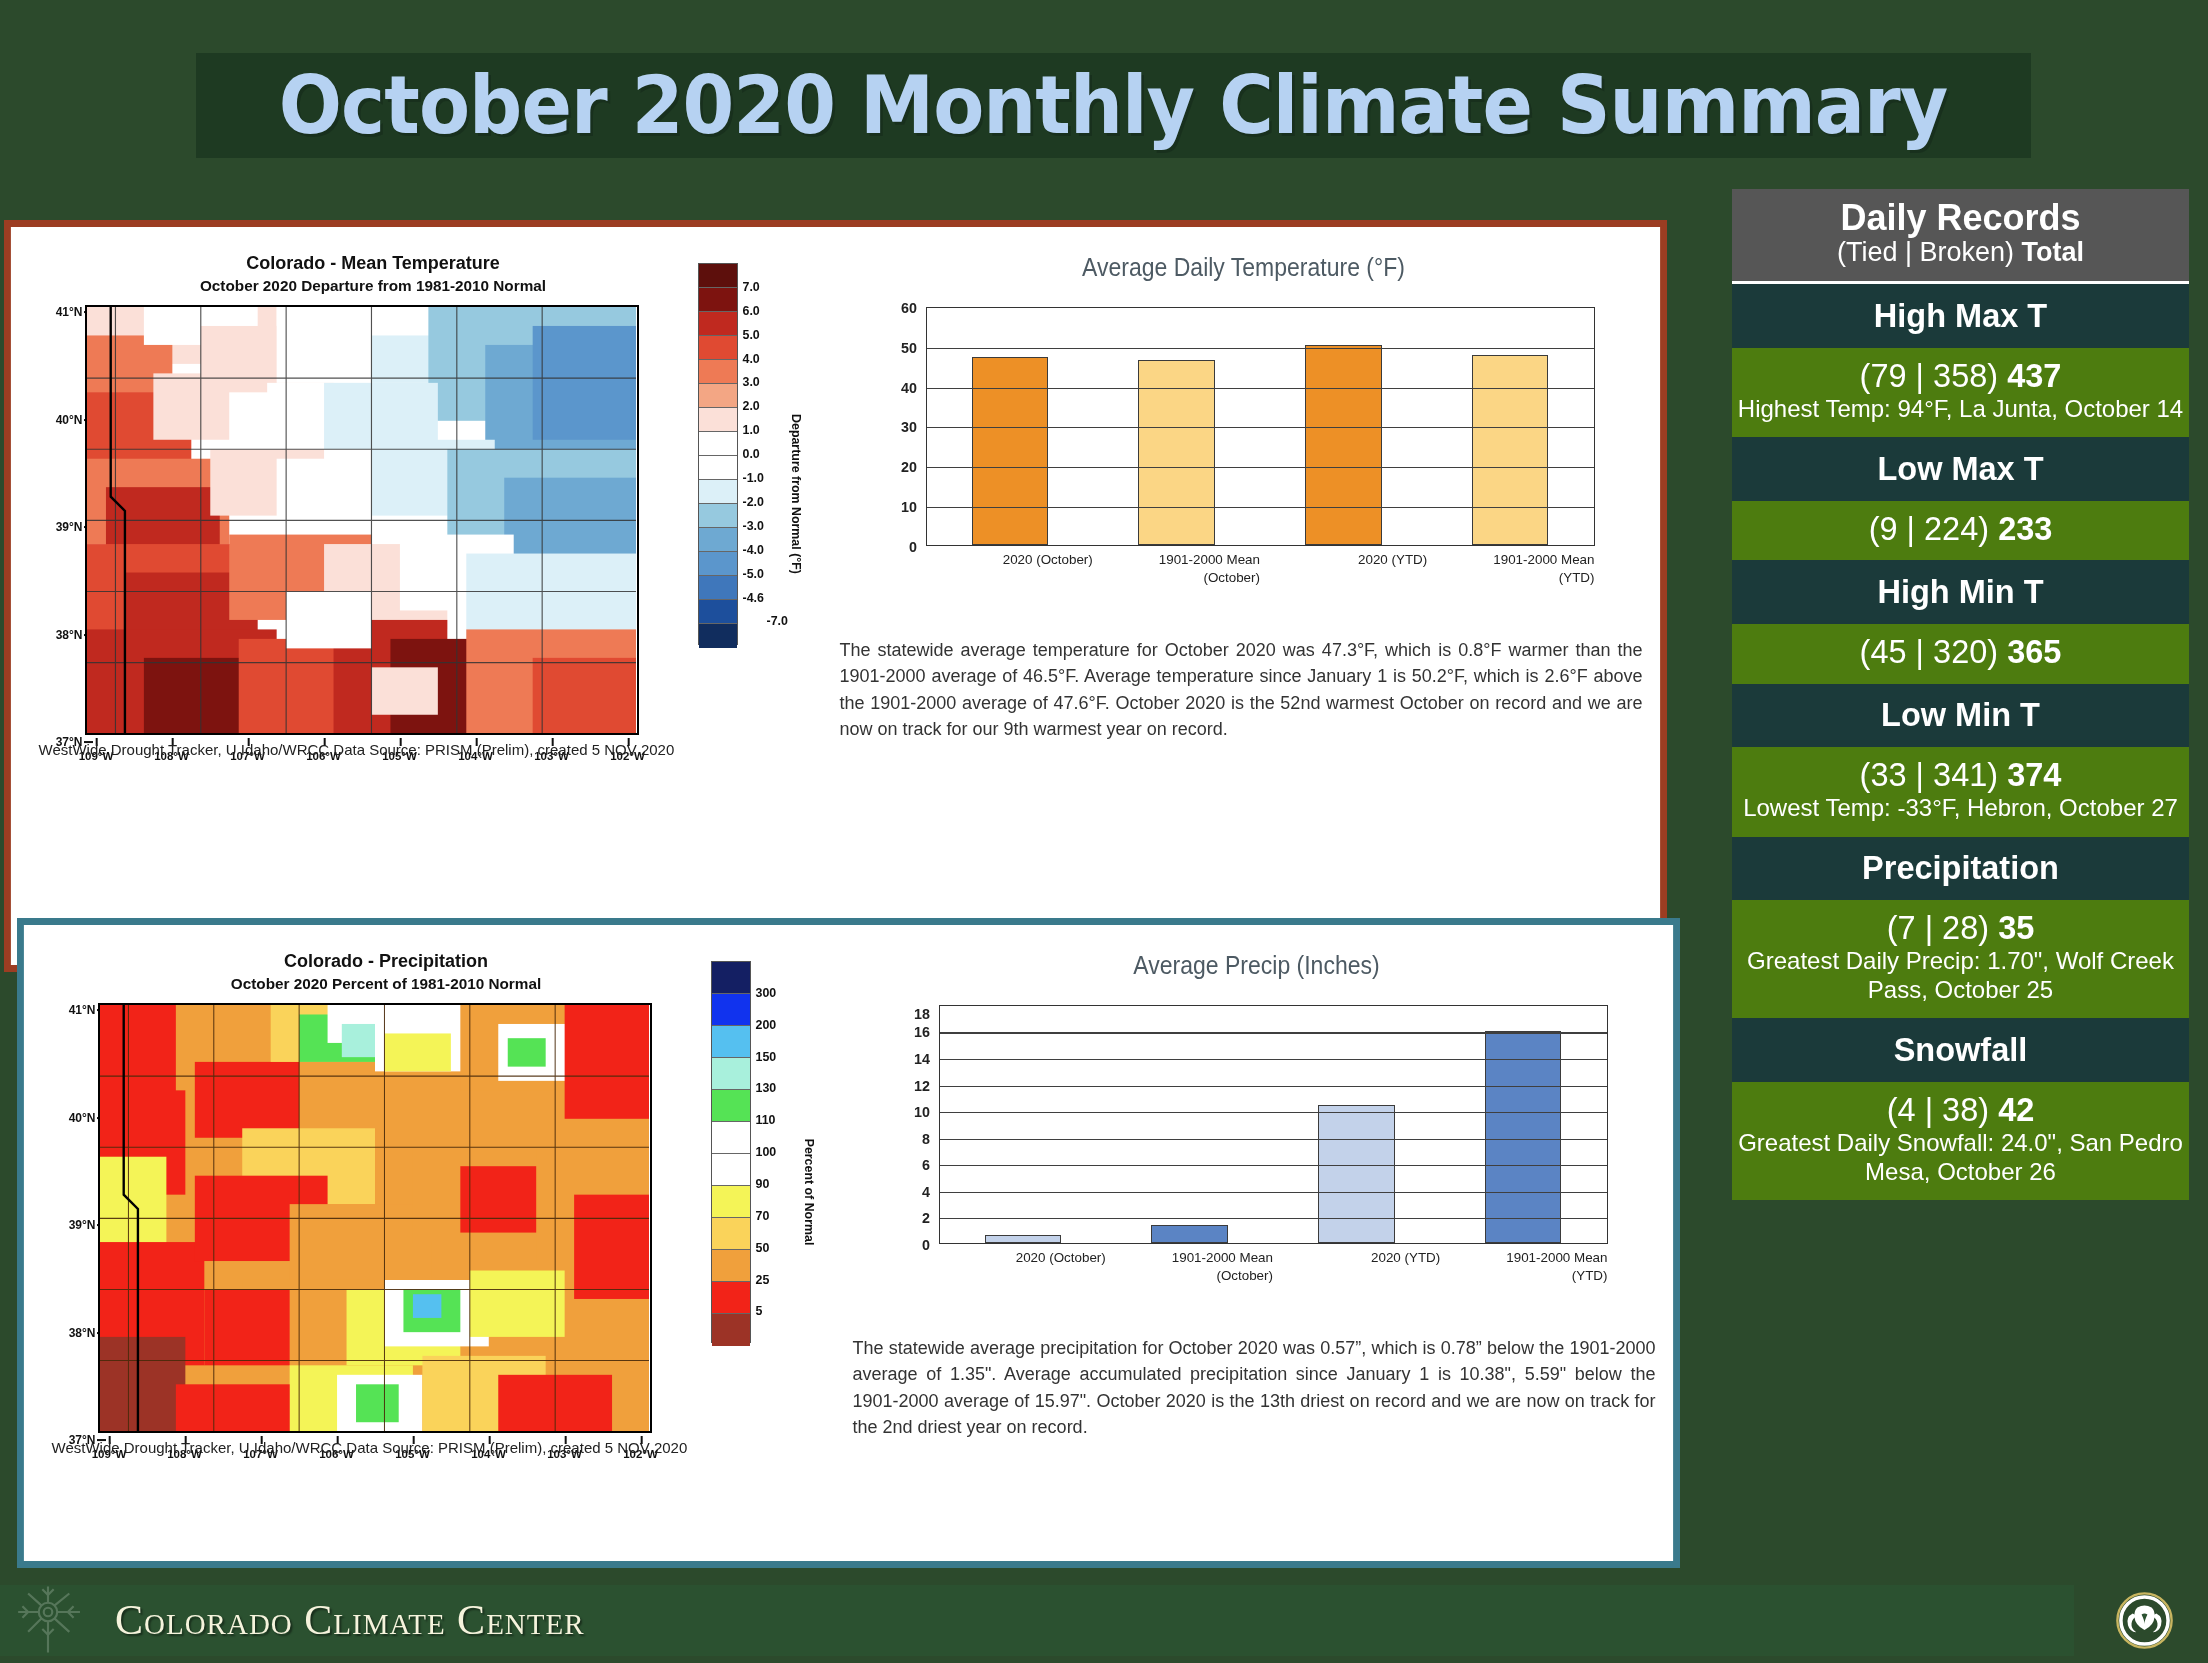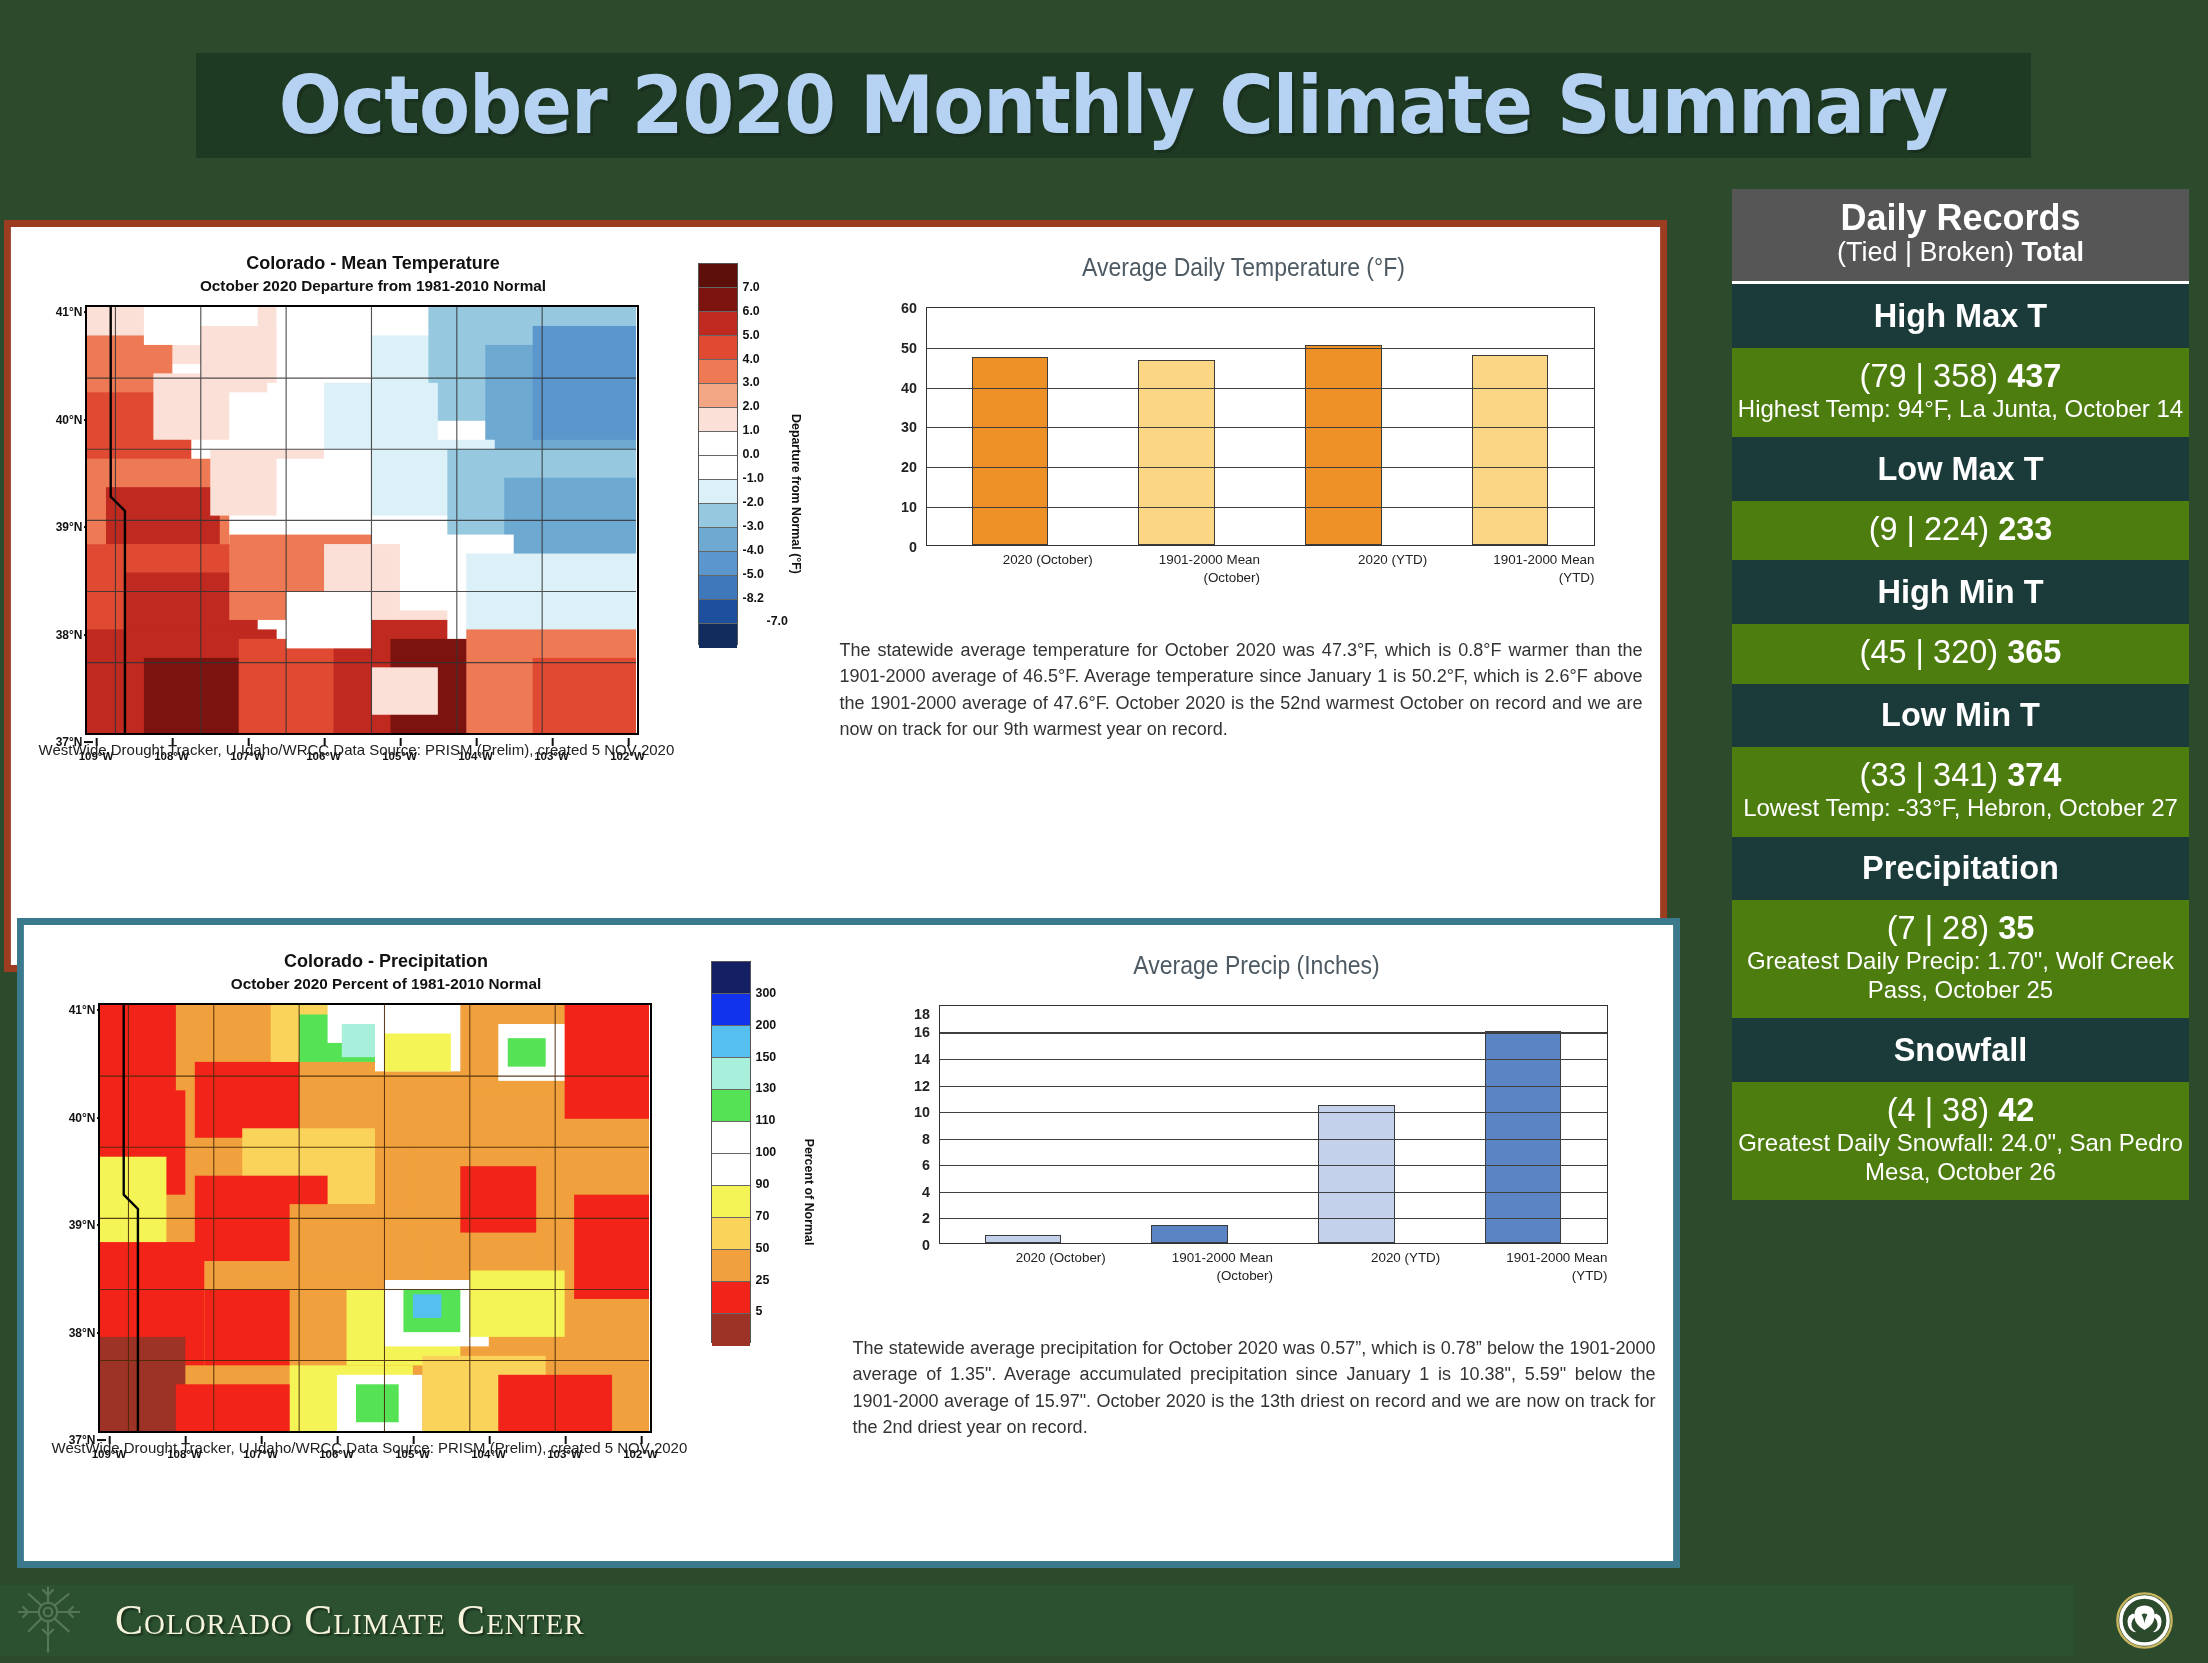--- a/index.html
+++ b/index.html
@@ -283,21 +283,21 @@
             <div class="cbar-label" style="top: 96px;">4.0</div>
             <div class="cbar-label" style="top: 119px;">3.0</div>
             <div class="cbar-label" style="top: 143px;">2.0</div>
             <div class="cbar-label" style="top: 167px;">1.0</div>
             <div class="cbar-label" style="top: 191px;">0.0</div>
             <div class="cbar-label" style="top: 215px;">-1.0</div>
             <div class="cbar-label" style="top: 239px;">-2.0</div>
             <div class="cbar-label" style="top: 263px;">-3.0</div>
             <div class="cbar-label" style="top: 287px;">-4.0</div>
             <div class="cbar-label" style="top: 311px;">-5.0</div>
-            <div class="cbar-label" style="top: 335px;">-8.2</div>
+            <div class="cbar-label" style="top: 335px;">-4.6</div>
             <div class="cbar-label" style="top: 358px; margin-left: 24px;">-7.0</div>
           </div>
         <div class="cbar-axis-title">Departure from Normal (°F)</div>
       </div>
 
       <div class="chart-panel">
         <div class="chart-title">Average Daily Temperature (°F)</div>
         <div class="plot-area" id="t-plot">
           <div class="bars" id="t-bars">
               <div class="bar-slot">

